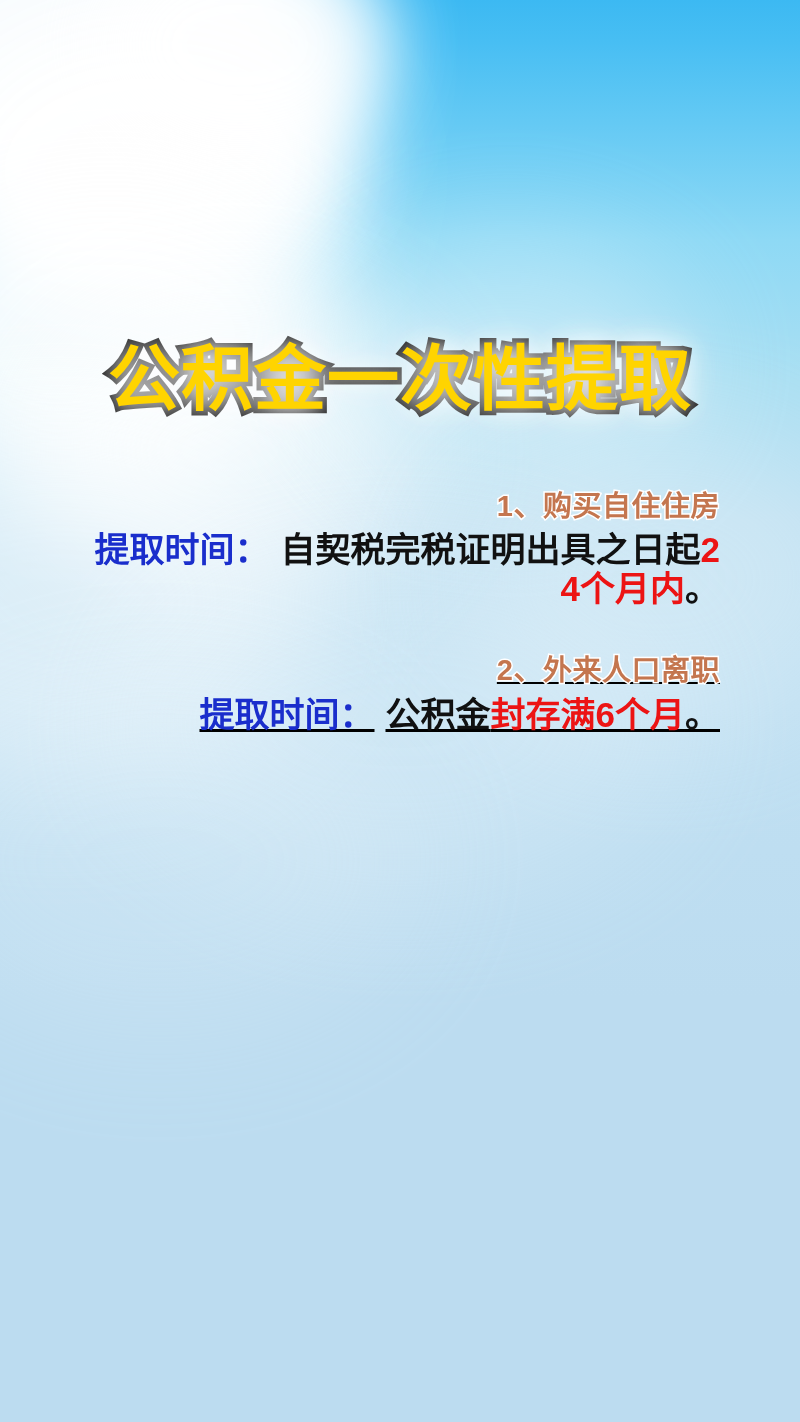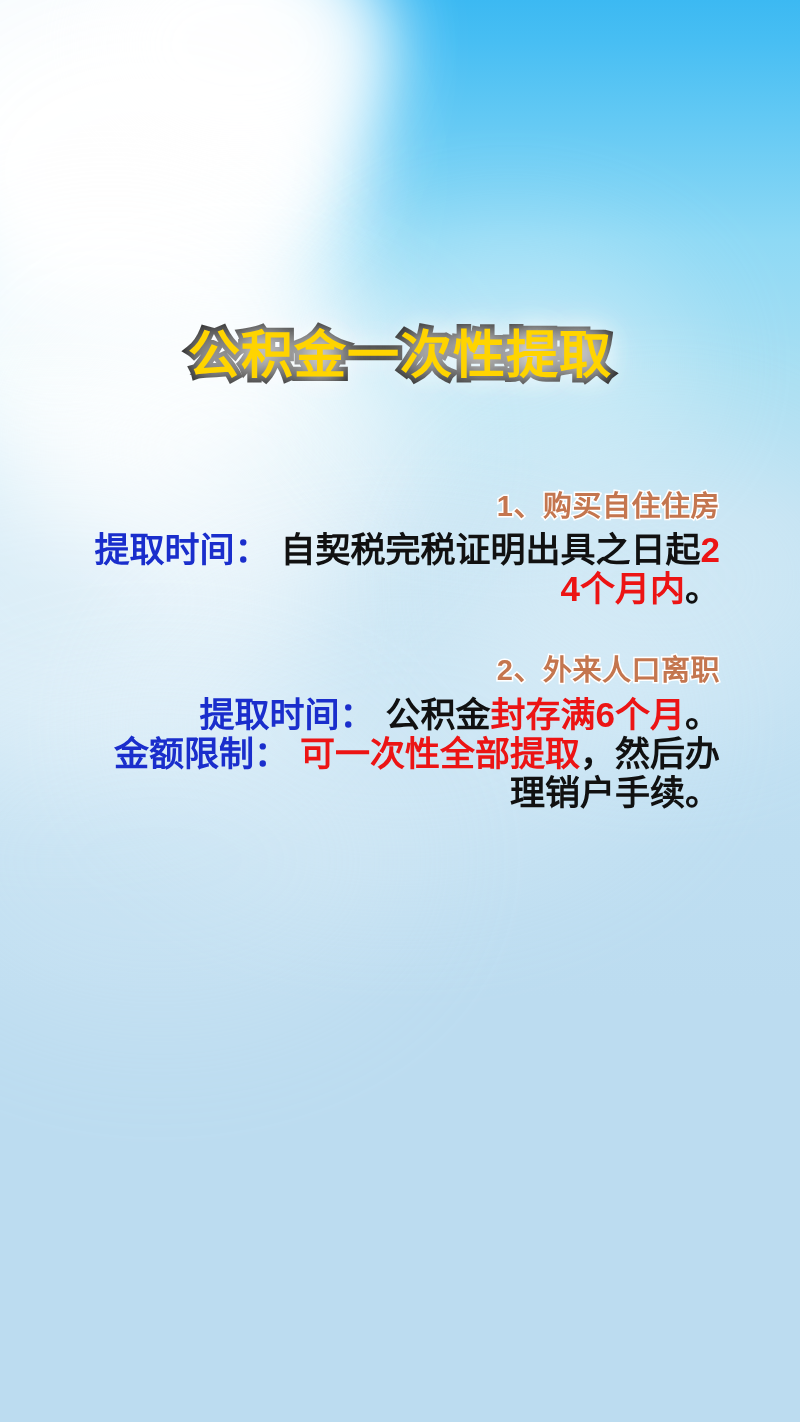--- a/index.html
+++ b/index.html
@@ -51,21 +51,21 @@
   .title-wrap {
     position: absolute;
     left: 0;
     top: 292px;
     width: 800px;
     text-align: center;
     z-index: 5;
   }
   .poster-title {
     display: inline-block;
-    font-size: 52px;
+    font-size: 72px;
     line-height: 1.1;
     font-weight: 700;
     letter-spacing: 1px;
     color: #ffd400;
     -webkit-text-stroke: 9px #0a0a0a;
     paint-order: stroke fill;
     text-shadow:
        0 0 22px rgba(255,255,255,.95),
        0 0 34px rgba(255,255,255,.8),
        0 0 46px rgba(255,255,255,.6);
@@ -75,21 +75,21 @@
   
   .content {
     position: absolute;
     left: 90px;
     top: 488px;
     width: 630px;
     z-index: 6;
   }
 
   .section { margin-bottom: 44px; text-align: right; }
-  .section:last-child { margin-bottom: 0; }
+  .section:last-child { margin-bottom: 0; text-decoration: underline; }
 
   .sec-heading {
     font-size: 29px;
     line-height: 1.25;
     font-weight: 700;
     color: #c4764f;
     -webkit-text-stroke: 3px #ffffff;
     paint-order: stroke fill;
     margin: 0 0 6px 0;
     letter-spacing: .5px;
@@ -131,17 +131,16 @@
   </div>
 
   <div class="content">
       <div class="section">
         <div class="sec-heading">1、购买自住住房</div>
         <p class="line"><span class="lbl">提取时间：</span><span class="sp"></span><span class="blk">自契税完税证明出具之日起</span><span class="red">24个月内</span><span class="blk">。</span></p>
       </div>
       <div class="section">
         <div class="sec-heading">2、外来人口离职</div>
         <p class="line"><span class="lbl">提取时间：</span><span class="sp"></span><span class="blk">公积金</span><span class="red">封存满6个月</span><span class="blk">。</span></p>
-        <p class="line"><span class="lbl">金额限制：</span><span class="sp"></span><span class="red">可一次性全部提取</span><span class="blk">，然后办理销户手续。</span></p>
       </div>
     </div>
 
 </div>
 
 </body></html>

